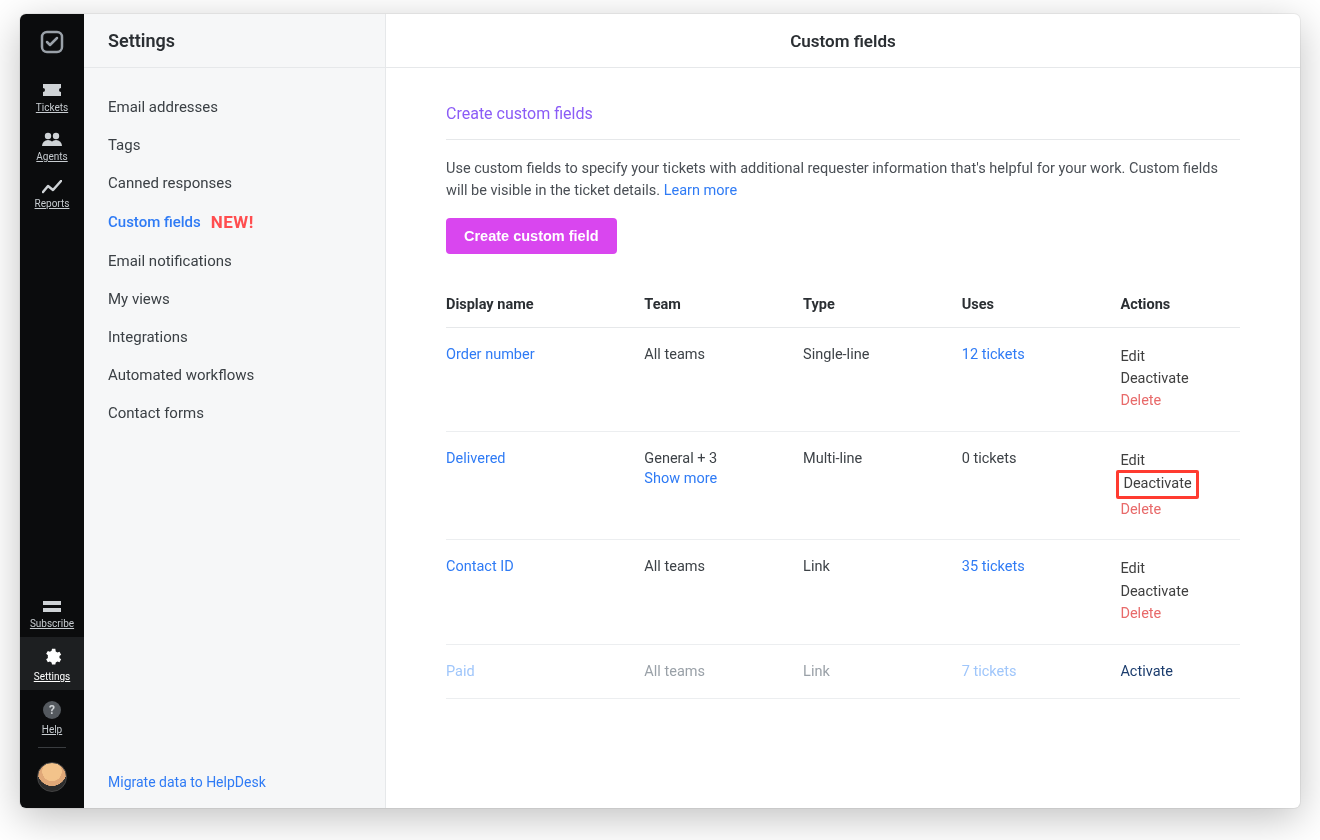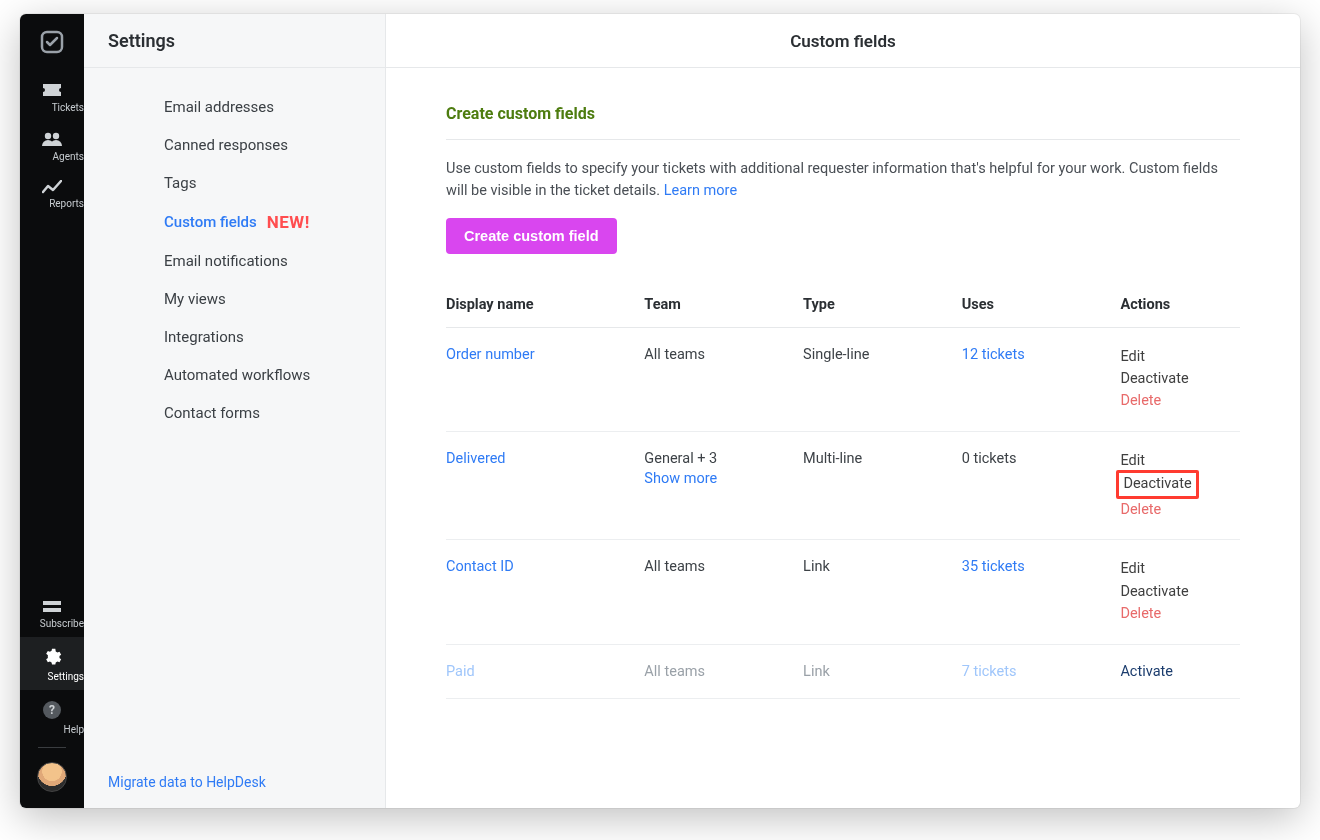--- a/index.html
+++ b/index.html
@@ -24,21 +24,21 @@
   .rail {
     width: 64px;
     background: #0b0c0d;
     color: #cfd3d6;
     display: flex;
     flex-direction: column;
     align-items: center;
     padding-top: 12px;
   }
   .rail .logo { width: 32px; height: 32px; display:flex; align-items:center; justify-content:center; margin-bottom: 14px; }
-  .rail .nav-item { width: 64px; text-align:right; padding: 10px 0 8px; font-size: 10px; color:#c7ccd0; cursor:pointer; }
+  .rail .nav-item { width: 64px; text-align:center; padding: 10px 0 8px; font-size: 10px; color:#c7ccd0; cursor:pointer;text-decoration:underline; }
   .rail .nav-item .icon { display:flex; justify-content:center; margin-bottom:4px; }
   .rail .nav-item.active { background:#1d1f21; color:#fff; }
   .rail .spacer { flex:1; }
   .rail .bottom { display:flex; flex-direction:column; align-items:center; width:100%; }
   .rail .avatar { width:30px; height:30px; border-radius:50%; background: radial-gradient(circle at 50% 30%, #f3c38b 0 40%, #e0a878 41% 60%, #2c2c2c 61% 100%); margin: 14px 0 16px; border:1px solid #444; }
   .rail .divider { width: 28px; border-top:1px solid #3a3d40; margin-top:4px; }
   
   .sidebar {
     width: 302px;
     background: #f6f7f8;
@@ -46,23 +46,22 @@
     display:flex; flex-direction:column;
   }
   .sidebar-header {
     height: 54px;
     display:flex; align-items:center;
     padding: 0 24px;
     border-bottom: 1px solid #e6e8ea;
     font-size: 18px; font-weight:600; color:#2b2f33;
   }
   .sidebar-nav {
-    padding: 20px 12px;
+    padding: 20px 0;
     flex:1;
-    margin-left:44px;
   }
   .side-item {
     padding: 10px 24px;
     font-size: 15px;
     color:#3b4045;
     cursor:pointer;
     display:flex; align-items:center; gap:10px;
   }
   .side-item.active { color:#2f7bf5; font-weight:500; }
   .badge-new {
@@ -82,21 +81,21 @@
   .main-header {
     height:54px; border-bottom:1px solid #e6e8ea;
     display:flex; align-items:center; justify-content:center;
     font-size: 17px; font-weight:600; color:#2b2f33;
   }
   .content {
     padding: 36px 60px 20px 60px;
     overflow:auto;
     color:#3d4247;
   }
-  .section-title { font-size:16px; font-weight:700; color:#4d7c0f; margin-bottom:16px; }
+  .section-title { font-size:16px; font-weight:400; color:#8b5cf6; margin-bottom:16px; }
   .divider-h { border-top:1px solid #e6e8ea; margin: 0 0 18px 0; }
   .desc { font-size:14.5px; color:#4a4f55; line-height:1.5; margin-bottom:12px; }
   .link { color:#2f7bf5; text-decoration:none; cursor:pointer; }
   .btn-primary {
     display:inline-block; background:#d946ef; color:#fff;
     padding: 10px 18px; border-radius:4px; font-size:14.5px; font-weight:600;
     border:none; cursor:pointer;
     margin-top:4px;
   }
   
@@ -211,24 +210,24 @@
     </div>
   </div>
 
   <div class="sidebar">
     <div class="sidebar-header">Settings</div>
     <div class="sidebar-nav">
       <div class="side-item">
           <span>Email addresses</span>
         </div>
       <div class="side-item">
+          <span>Tags</span>
+        </div>
+      <div class="side-item">
           <span>Canned responses</span>
-        </div>
-      <div class="side-item">
-          <span>Tags</span>
         </div>
       <div class="side-item active">
         <span>Custom fields</span>
         <span class="badge-new">NEW!</span>
       </div>
       <div class="side-item">
           <span>Email notifications</span>
         </div>
       <div class="side-item">
           <span>My views</span>

